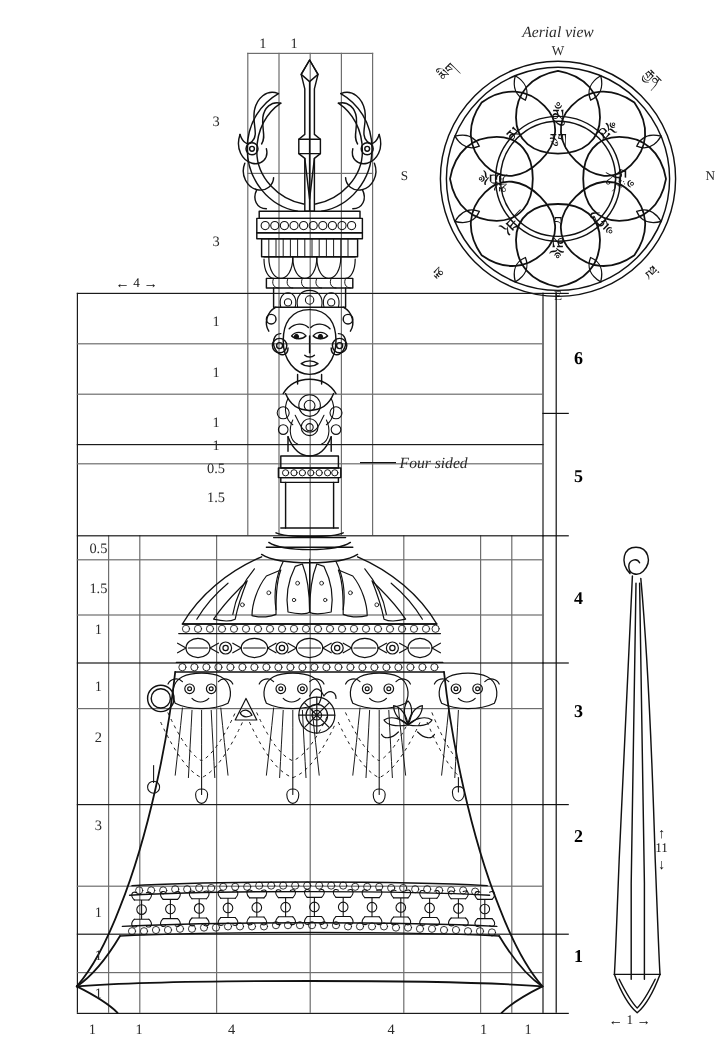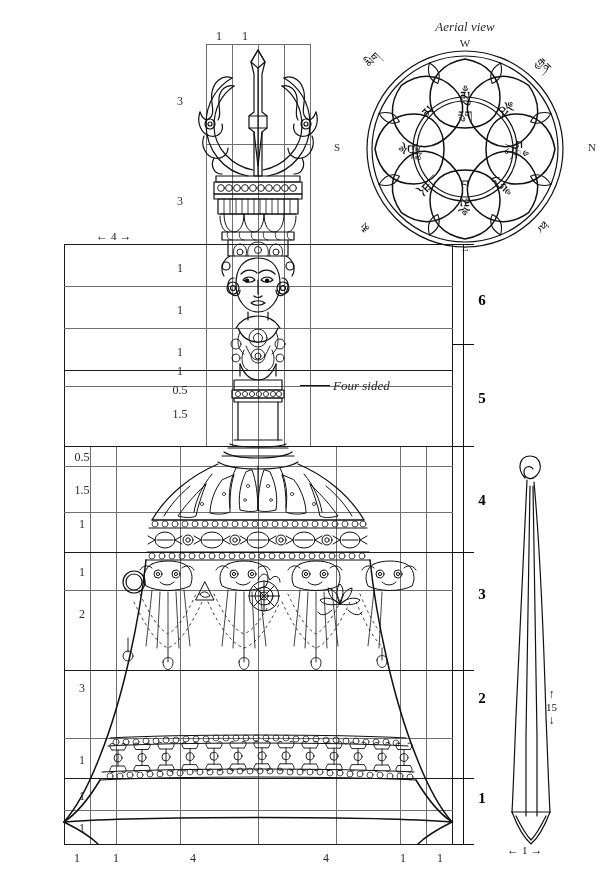--- a/index.html
+++ b/index.html
@@ -782,21 +782,21 @@
 
   <div class="lbl ctr" style="left:77px;top:842px;">1</div>
   <div class="lbl ctr" style="left:116px;top:842px;">1</div>
   <div class="lbl ctr" style="left:193px;top:842px;">4</div>
   <div class="lbl ctr" style="left:326px;top:842px;">4</div>
   <div class="lbl ctr" style="left:403px;top:842px;">1</div>
   <div class="lbl ctr" style="left:440px;top:842px;">1</div>
 
   <div class="arrow-v" style="left:546px;top:672px;">
     <span class="gl-a">↑</span>
-    <span>15</span>
+    <span>11</span>
     <span class="gl-a">↓</span>
   </div>
   <div class="arrow-h" style="left:507px;top:828px;">
     <span class="gl-a">←</span>
     <span>1</span>
     <span class="gl-a">→</span>
   </div>
 
 </div>
 

